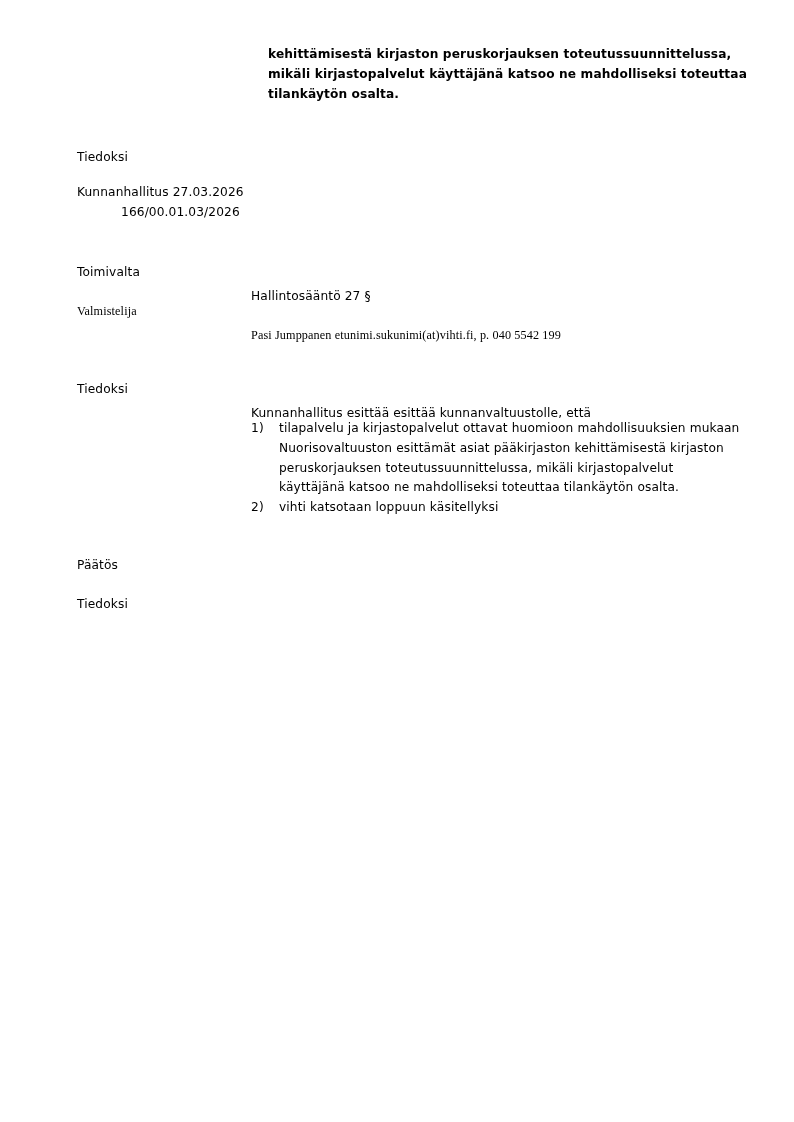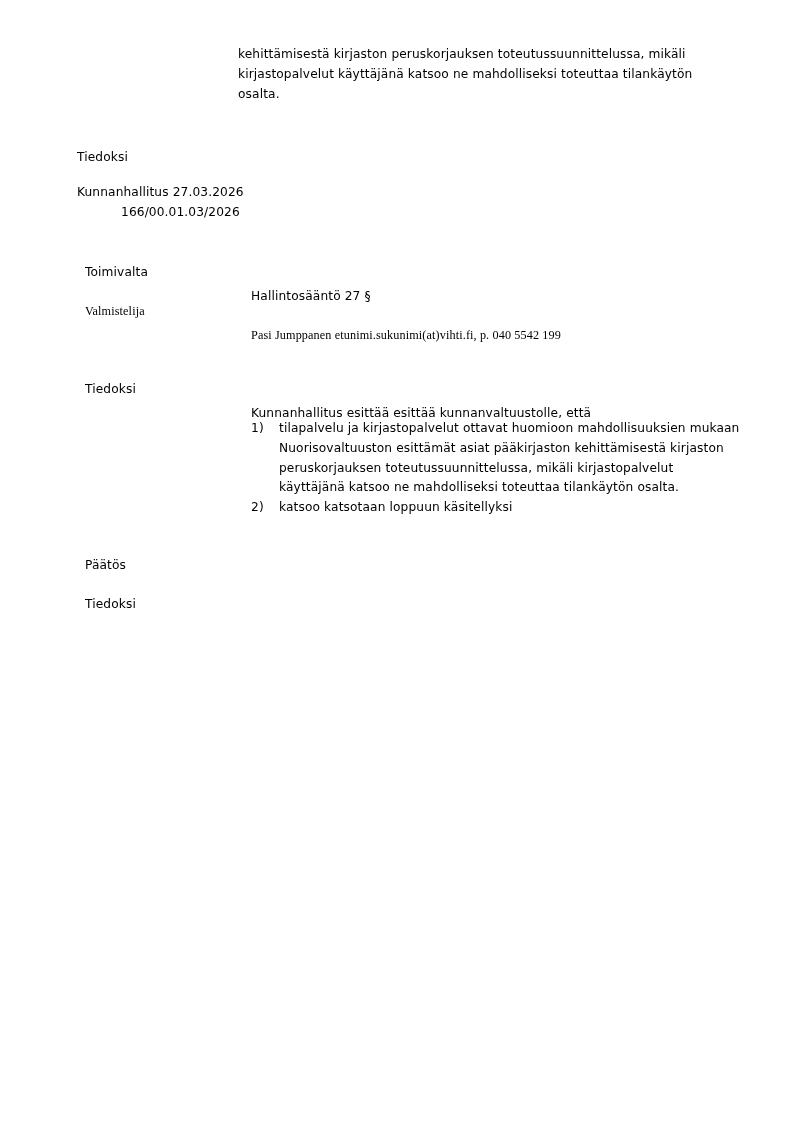--- a/index.html
+++ b/index.html
@@ -18,26 +18,27 @@
   .page {
     position: relative;
     width: 794px;
     height: 1122px;
     box-sizing: border-box;
   }
 
   
   .top-para {
     position: absolute;
-    left: 238px;
+    left: 268px;
     top: 45px;
     width: 492px;
     font-size: 12.2px;
     line-height: 1.62;
     letter-spacing: 0.01em;
+    font-weight: bold;
   }
 
   
   .left-block {
     position: absolute;
     left: 77px;
     font-size: 12.2px;
     line-height: 1.62;
     letter-spacing: 0.01em;
   }
@@ -54,21 +55,20 @@
     font-size: 12.2px;
     line-height: 1.62;
     letter-spacing: 0.01em;
   }
   .row .label {
     position: absolute;
     left: 0;
     top: 0;
     width: 168px;
     white-space: nowrap;
-    margin-left: 8px;
   }
   .row .value {
     display: block;
     margin-left: 174px;
     width: 492px;
     margin-top: 24px;
   }
 
   .row-toimivalta { top: 263px; }
   .row-valmistelija { top: 302px; font-family: Liberation Serif, serif; }
@@ -133,21 +133,21 @@
     <span class="value">Kunnanhallitus  esittää esittää kunnanvaltuustolle, että</span>
   </div>
 
   <div class="num-list">
     <div class="num-item">
       <span class="marker">1)</span>
       <span class="text">tilapalvelu ja kirjastopalvelut ottavat huomioon  mahdollisuuksien mukaan Nuorisovaltuuston  esittämät asiat pääkirjaston kehittämisestä kirjaston peruskorjauksen toteutussuunnittelussa, mikäli kirjastopalvelut käyttäjänä katsoo ne mahdolliseksi toteuttaa tilankäytön osalta.</span>
     </div>
     <div class="num-item">
       <span class="marker">2)</span>
-      <span class="text">katsoo katsotaan loppuun käsitellyksi</span>
+      <span class="text">vihti katsotaan loppuun käsitellyksi</span>
     </div>
   </div>
 
   <div class="row row-paatos">
     <span class="label">Päätös</span>
   </div>
 
   <div class="row row-tiedoksi2">
     <span class="label">Tiedoksi</span>
   </div>

